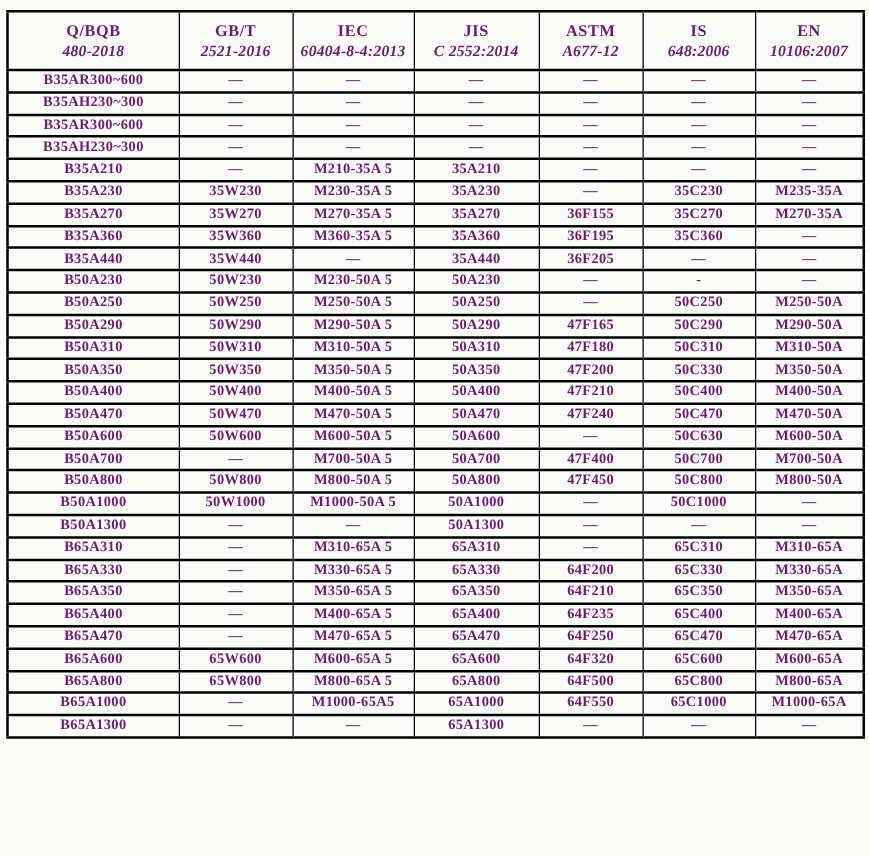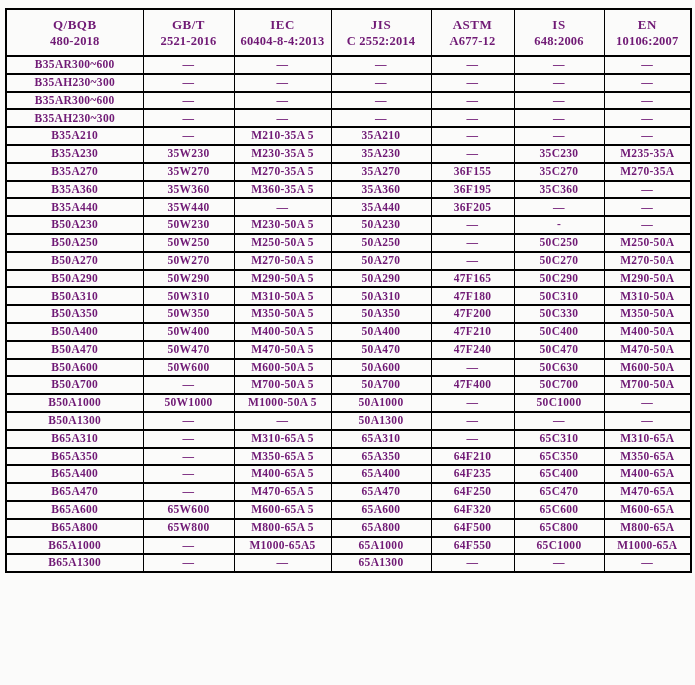--- a/index.html
+++ b/index.html
@@ -51,21 +51,21 @@
     padding: 0;
     white-space: nowrap;
     overflow: hidden;
   }
   th {
     height: 45px;
     font-size: 13px;
     font-weight: 700;
   }
   th .hl1 { line-height: 1.45; letter-spacing: 0.5px; }
-  th .hl2 { line-height: 1.2; font-size: 12.5px; letter-spacing: 0.2px; }
+  th .hl2 { line-height: 1.2; font-size: 12.5px; letter-spacing: 0.2px; font-style: italic; }
   td {
     height: 15.8px;
     font-size: 11.5px;
     line-height: 1;
     letter-spacing: 0.3px;
   }
 </style>
 </head>
 <body>
 
@@ -211,29 +211,20 @@
         <tr>
           <td>B50A250</td>
           <td>50W250</td>
           <td>M250-50A 5</td>
           <td>50A250</td>
           <td>—</td>
           <td>50C250</td>
           <td>M250-50A</td>
         </tr>
         <tr>
-          <td>B50A270</td>
-          <td>50W270</td>
-          <td>M270-50A 5</td>
-          <td>50A270</td>
-          <td>—</td>
-          <td>50C270</td>
-          <td>M270-50A</td>
-        </tr>
-        <tr>
           <td>B50A290</td>
           <td>50W290</td>
           <td>M290-50A 5</td>
           <td>50A290</td>
           <td>47F165</td>
           <td>50C290</td>
           <td>M290-50A</td>
         </tr>
         <tr>
           <td>B50A310</td>
@@ -283,20 +274,29 @@
         <tr>
           <td>B50A700</td>
           <td>—</td>
           <td>M700-50A 5</td>
           <td>50A700</td>
           <td>47F400</td>
           <td>50C700</td>
           <td>M700-50A</td>
         </tr>
         <tr>
+          <td>B50A800</td>
+          <td>50W800</td>
+          <td>M800-50A 5</td>
+          <td>50A800</td>
+          <td>47F450</td>
+          <td>50C800</td>
+          <td>M800-50A</td>
+        </tr>
+        <tr>
           <td>B50A1000</td>
           <td>50W1000</td>
           <td>M1000-50A 5</td>
           <td>50A1000</td>
           <td>—</td>
           <td>50C1000</td>
           <td>—</td>
         </tr>
         <tr>
           <td>B50A1300</td>
@@ -308,20 +308,29 @@
           <td>—</td>
         </tr>
         <tr>
           <td>B65A310</td>
           <td>—</td>
           <td>M310-65A 5</td>
           <td>65A310</td>
           <td>—</td>
           <td>65C310</td>
           <td>M310-65A</td>
+        </tr>
+        <tr>
+          <td>B65A330</td>
+          <td>—</td>
+          <td>M330-65A 5</td>
+          <td>65A330</td>
+          <td>64F200</td>
+          <td>65C330</td>
+          <td>M330-65A</td>
         </tr>
         <tr>
           <td>B65A350</td>
           <td>—</td>
           <td>M350-65A 5</td>
           <td>65A350</td>
           <td>64F210</td>
           <td>65C350</td>
           <td>M350-65A</td>
         </tr>

